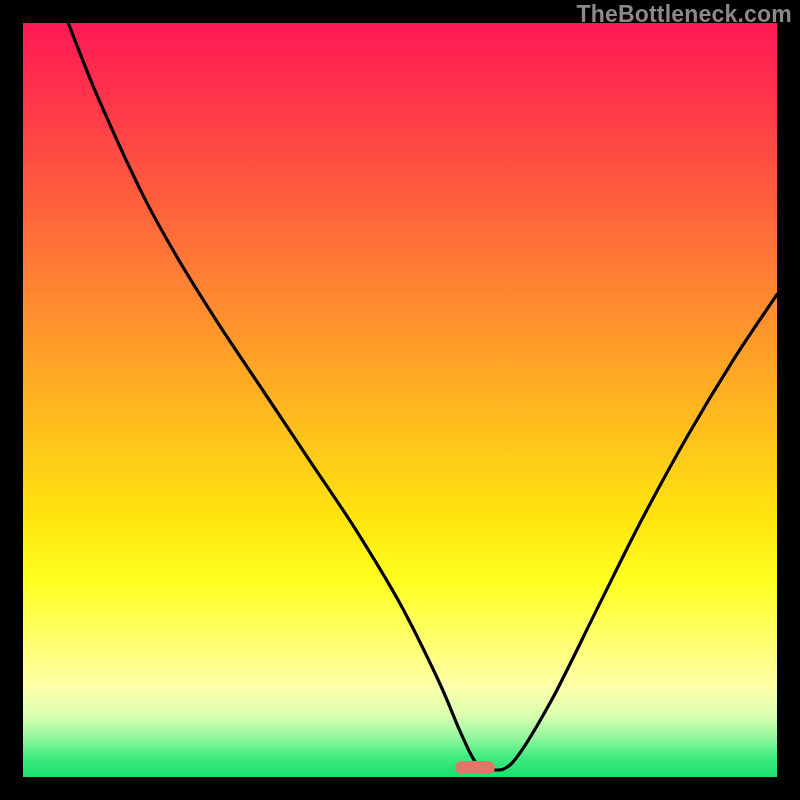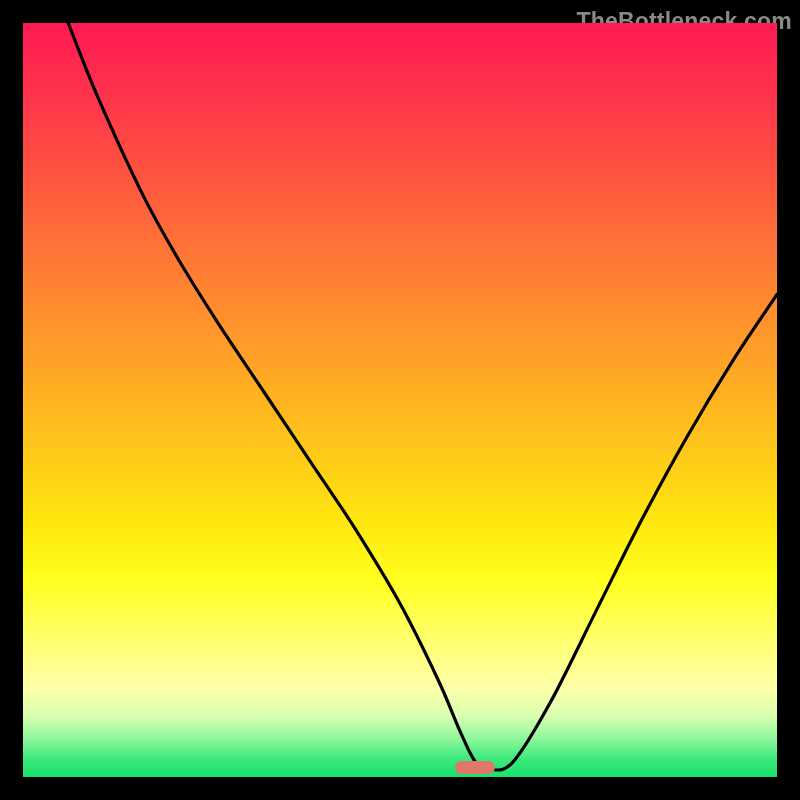--- a/index.html
+++ b/index.html
@@ -51,21 +51,21 @@
   }
   .marker {
     position: absolute;
     width: 40px;
     height: 13px;
     border-radius: 7px;
     background: #e07768;
   }
   .watermark {
     position: absolute;
-    top: 8px;
+    top: 1px;
     right: 8px;
     font-size: 23px;
     font-weight: 600;
     color: #8a8a8a;
     letter-spacing: 0.2px;
   }
 </style>
 </head>
 <body>
 

